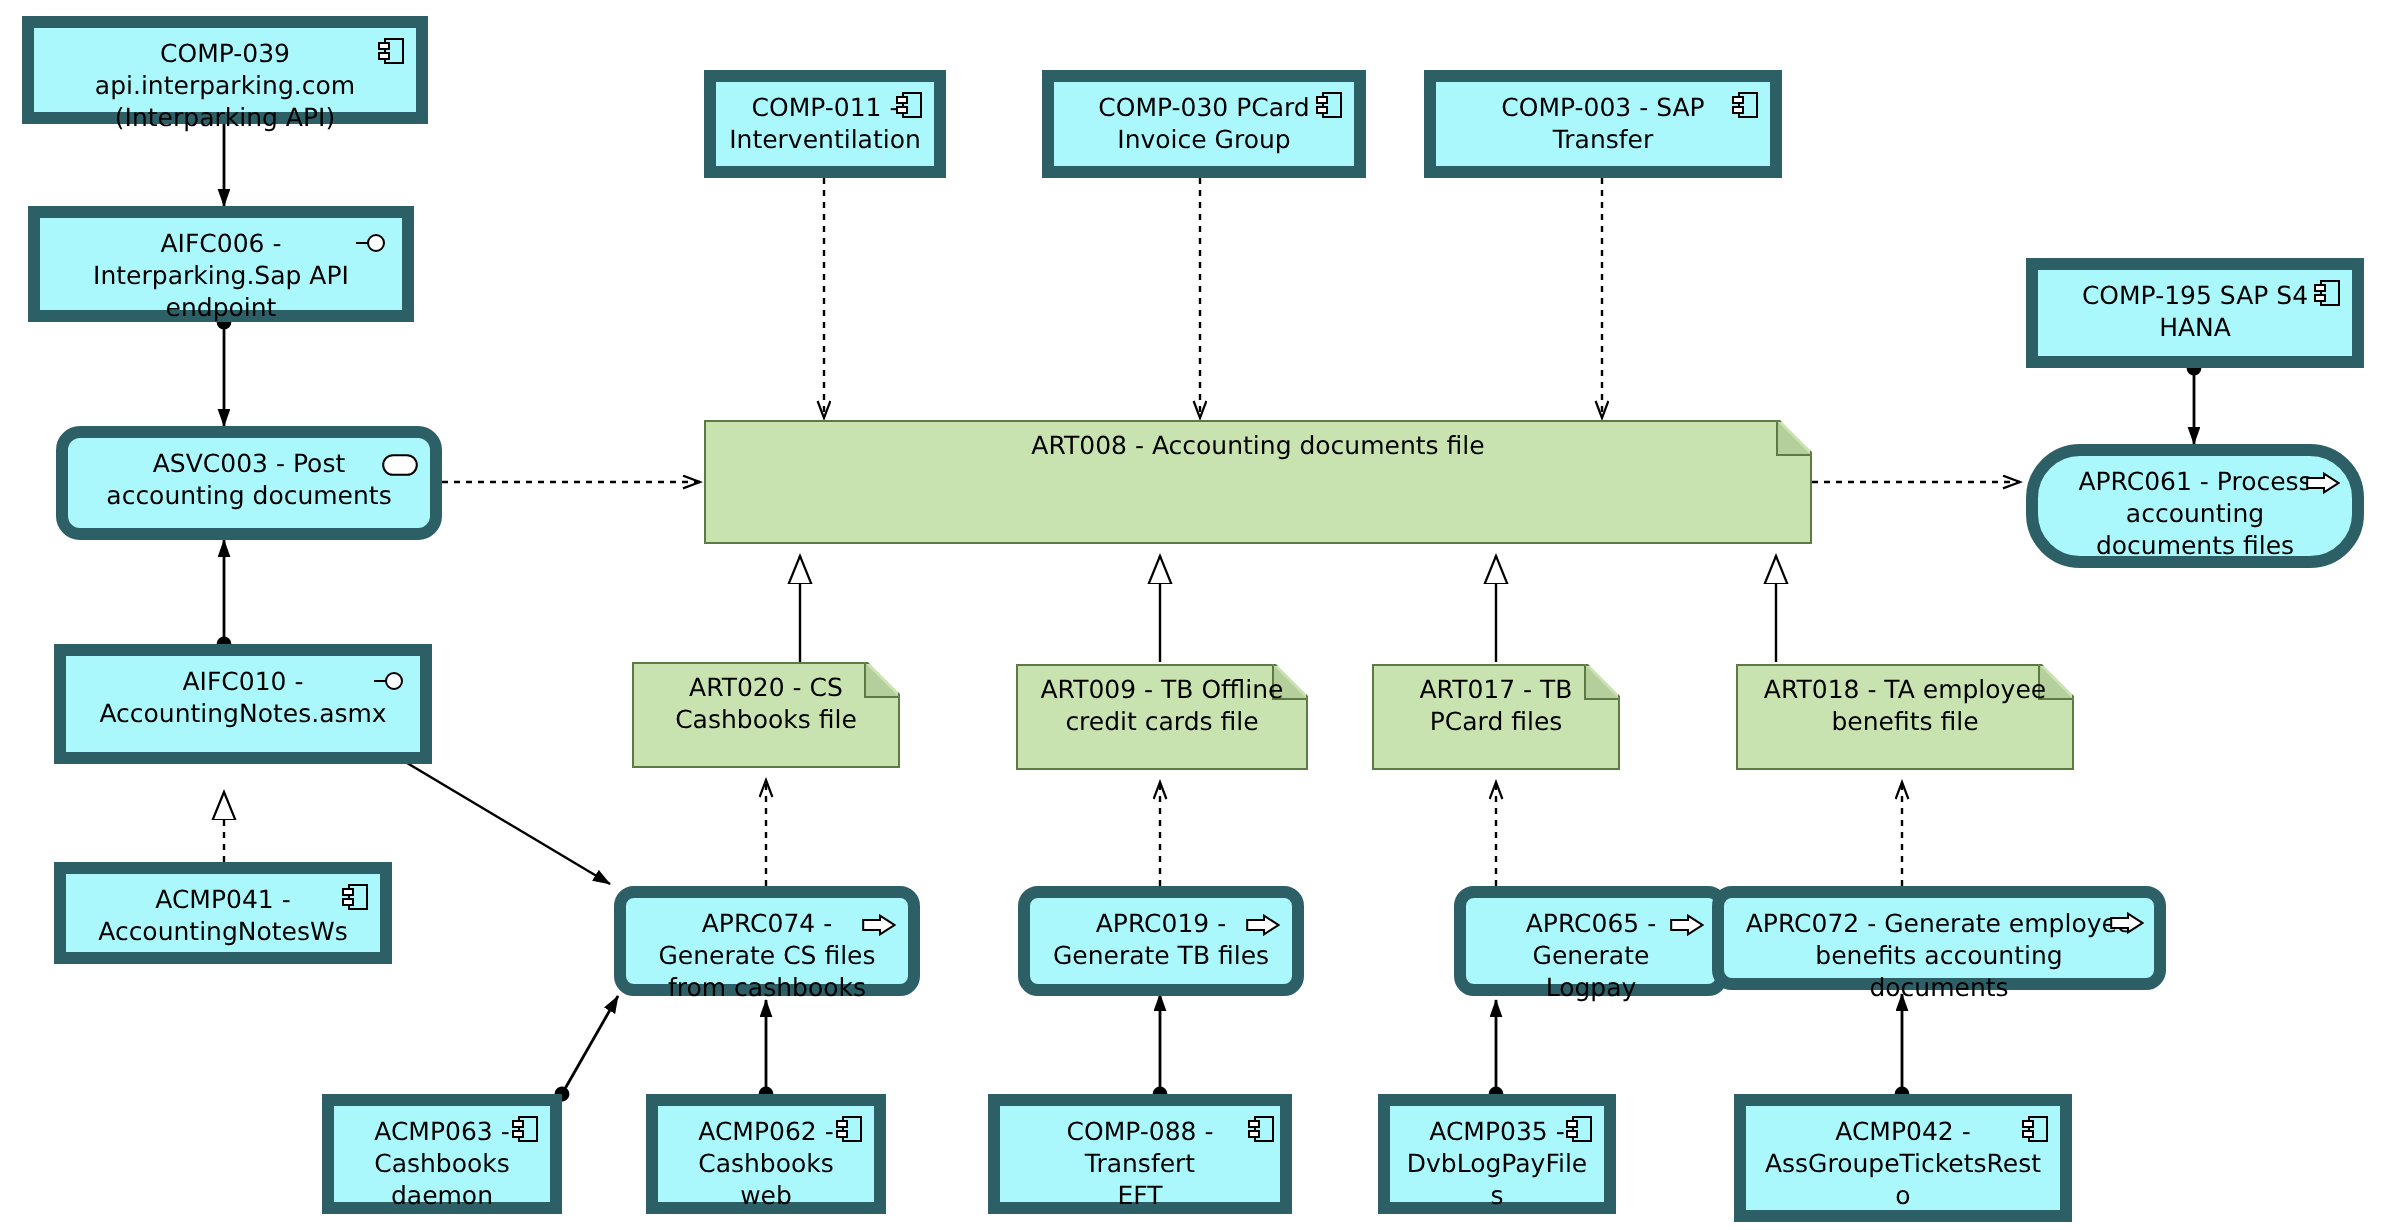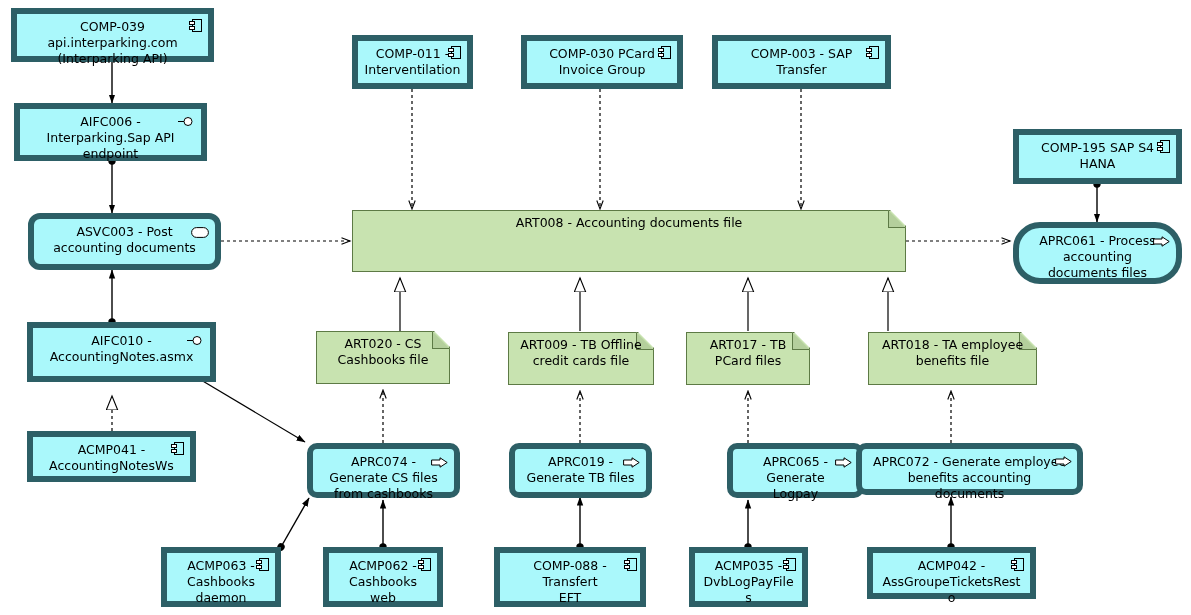--- a/index.html
+++ b/index.html
@@ -468,21 +468,21 @@
       <svg width="13" height="13" viewBox="0 0 13 13">
           <rect x="3.5" y="0.5" width="9" height="12" fill="none" stroke="#000"></rect>
           <rect x="0.5" y="2.5" width="5" height="3" fill="#fff" stroke="#000"></rect>
           <rect x="0.5" y="7.5" width="5" height="3" fill="#fff" stroke="#000"></rect>
         </svg>
     </span>
     <span class="lbl">ACMP035 -
 DvbLogPayFiles</span>
   </div>
 
-  <div class="node comp" style="left:867px;top:547px;width:169px;height:52px;justify-content:flex-end;">
+  <div class="node comp" style="left:867px;top:547px;width:169px;height:64px;justify-content:flex-end;">
     <span class="icon">
       <svg width="13" height="13" viewBox="0 0 13 13">
           <rect x="3.5" y="0.5" width="9" height="12" fill="none" stroke="#000"></rect>
           <rect x="0.5" y="2.5" width="5" height="3" fill="#fff" stroke="#000"></rect>
           <rect x="0.5" y="7.5" width="5" height="3" fill="#fff" stroke="#000"></rect>
         </svg>
     </span>
     <span class="lbl">ACMP042 -
 AssGroupeTicketsResto</span>
   </div>

